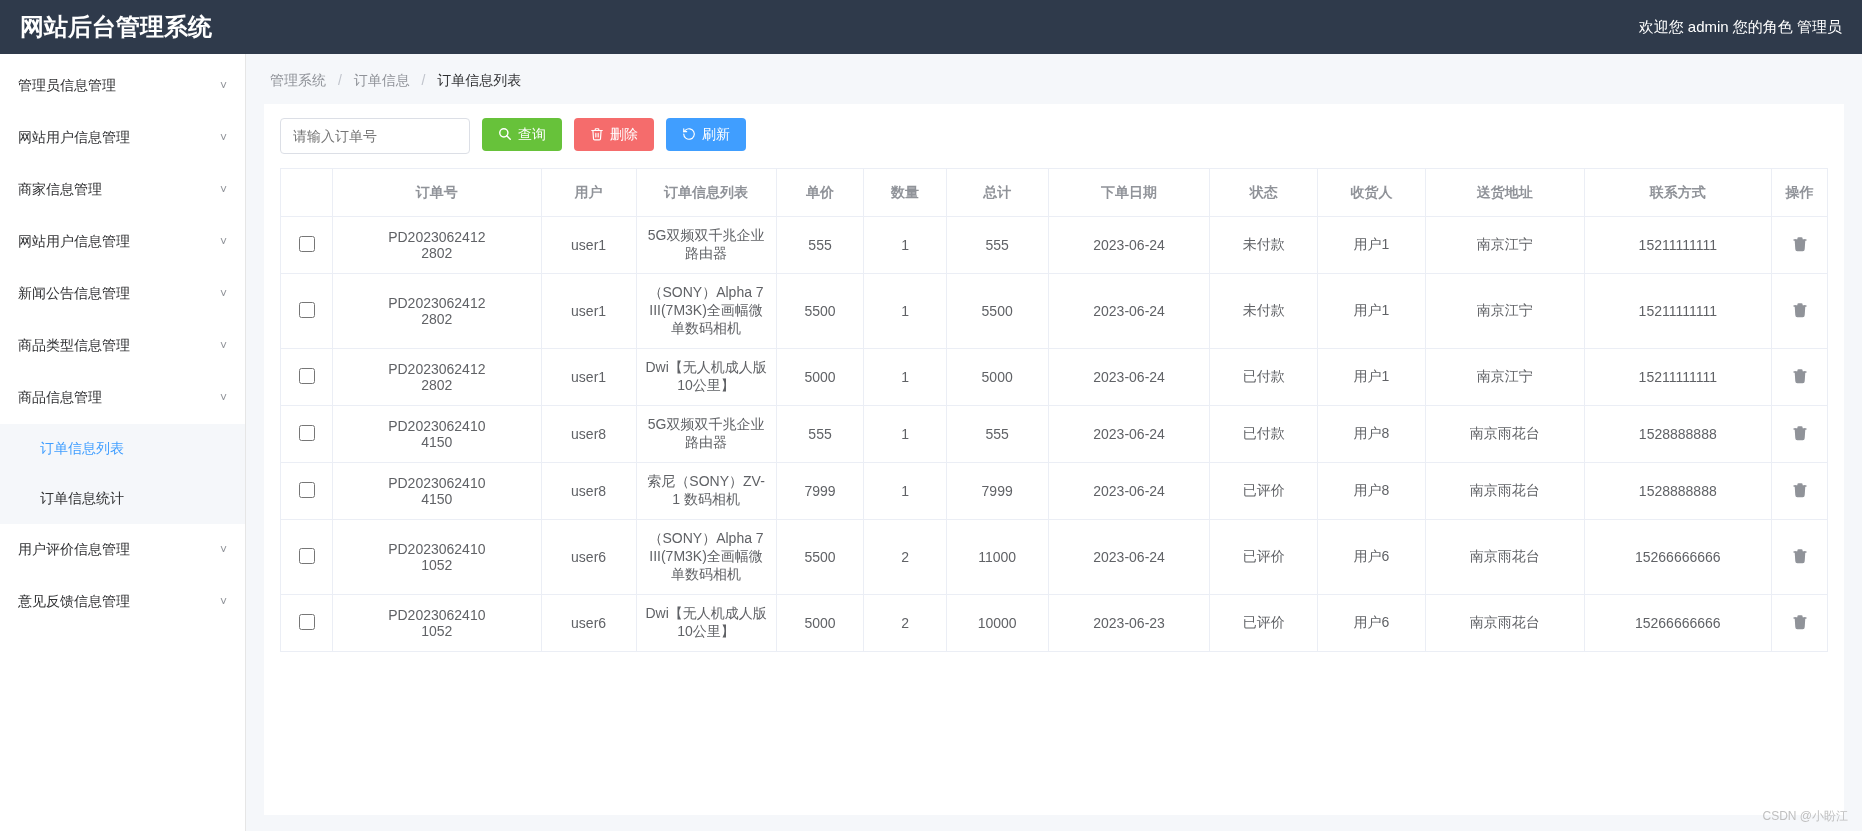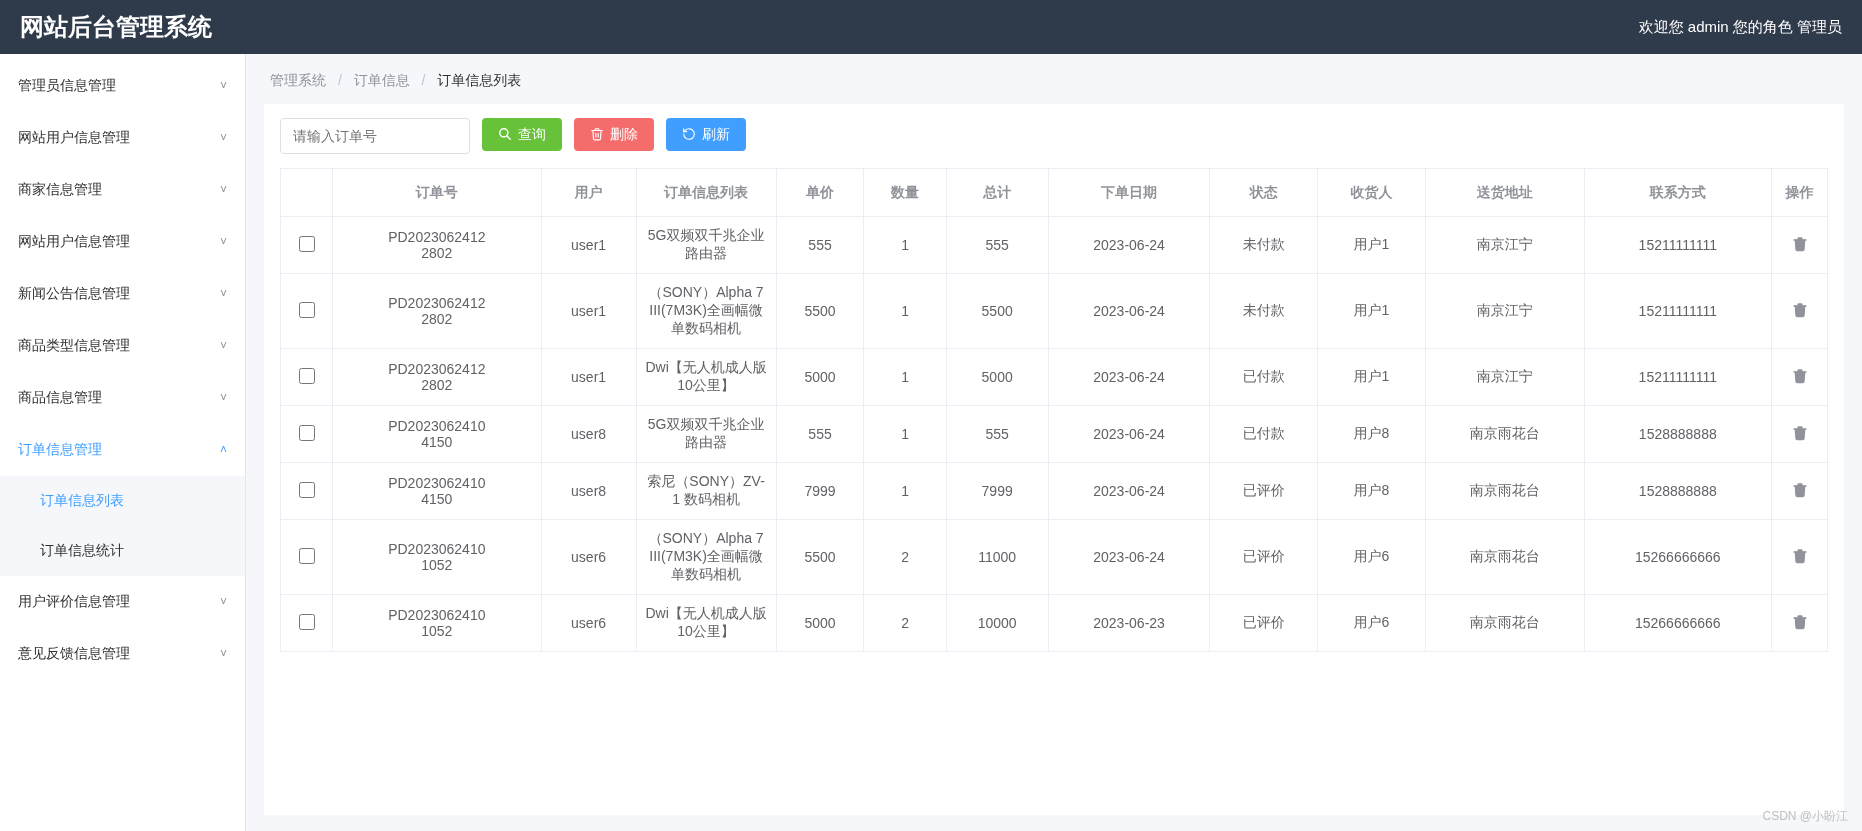--- a/index.html
+++ b/index.html
@@ -175,24 +175,20 @@
             <span>新闻公告信息管理</span>
             <span class="chev">˅</span>
           </div>
           <div class="menu-item">
             <span>商品类型信息管理</span>
             <span class="chev">˅</span>
           </div>
           <div class="menu-item">
             <span>商品信息管理</span>
             <span class="chev">˅</span>
-          </div>
-          <div class="menu-item active">
-            <span>订单信息管理</span>
-            <span class="chev">˄</span>
           </div>
           <div class="submenu">
             <div class="submenu-item selected">订单信息列表</div>
             <div class="submenu-item">订单信息统计</div>
           </div>
           <div class="menu-item">
             <span>用户评价信息管理</span>
             <span class="chev">˅</span>
           </div>
           <div class="menu-item">

